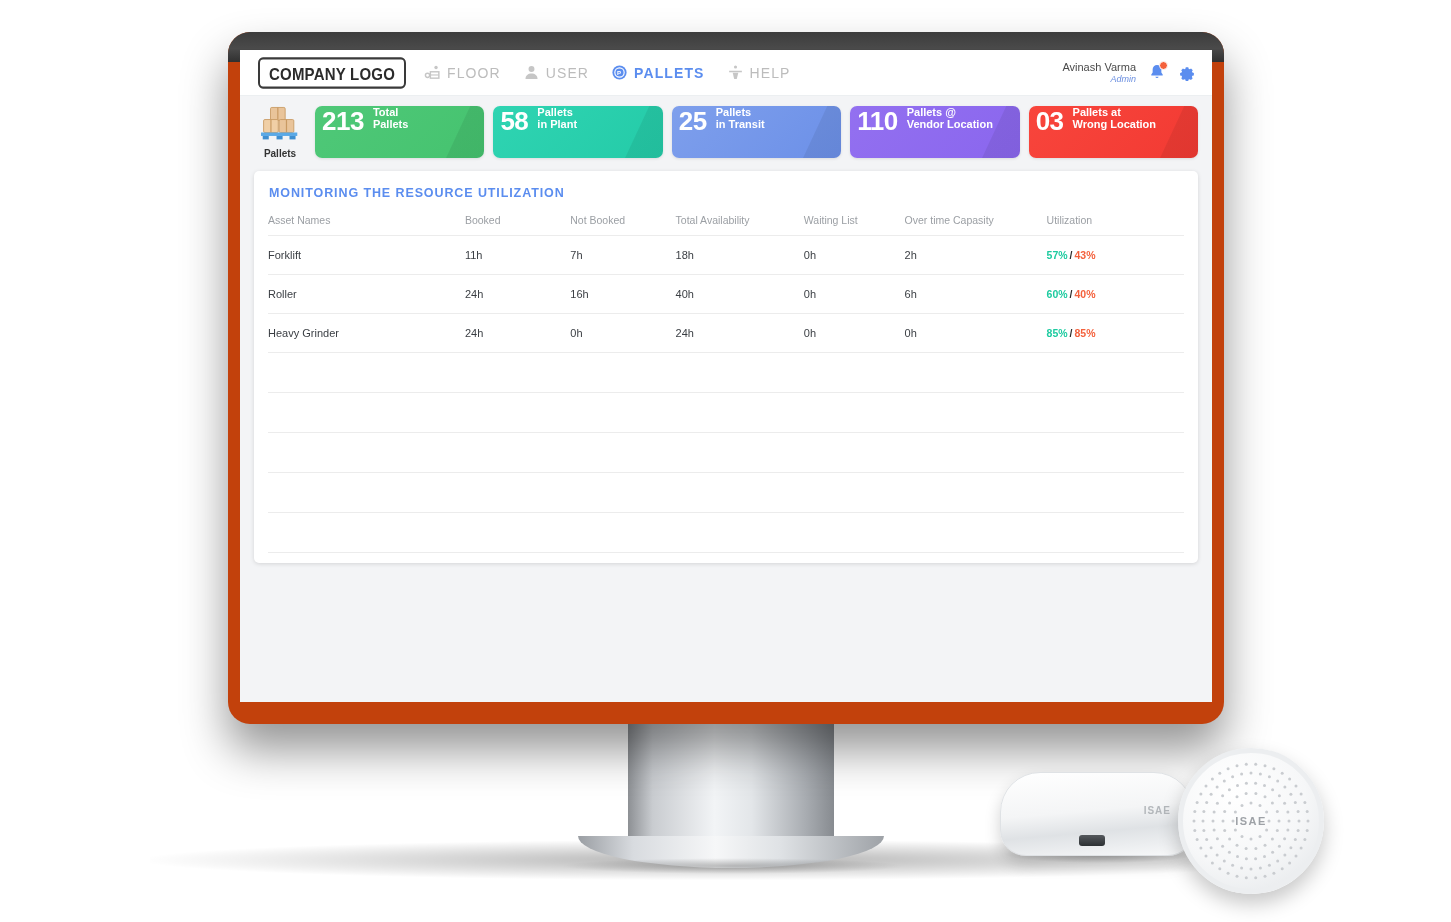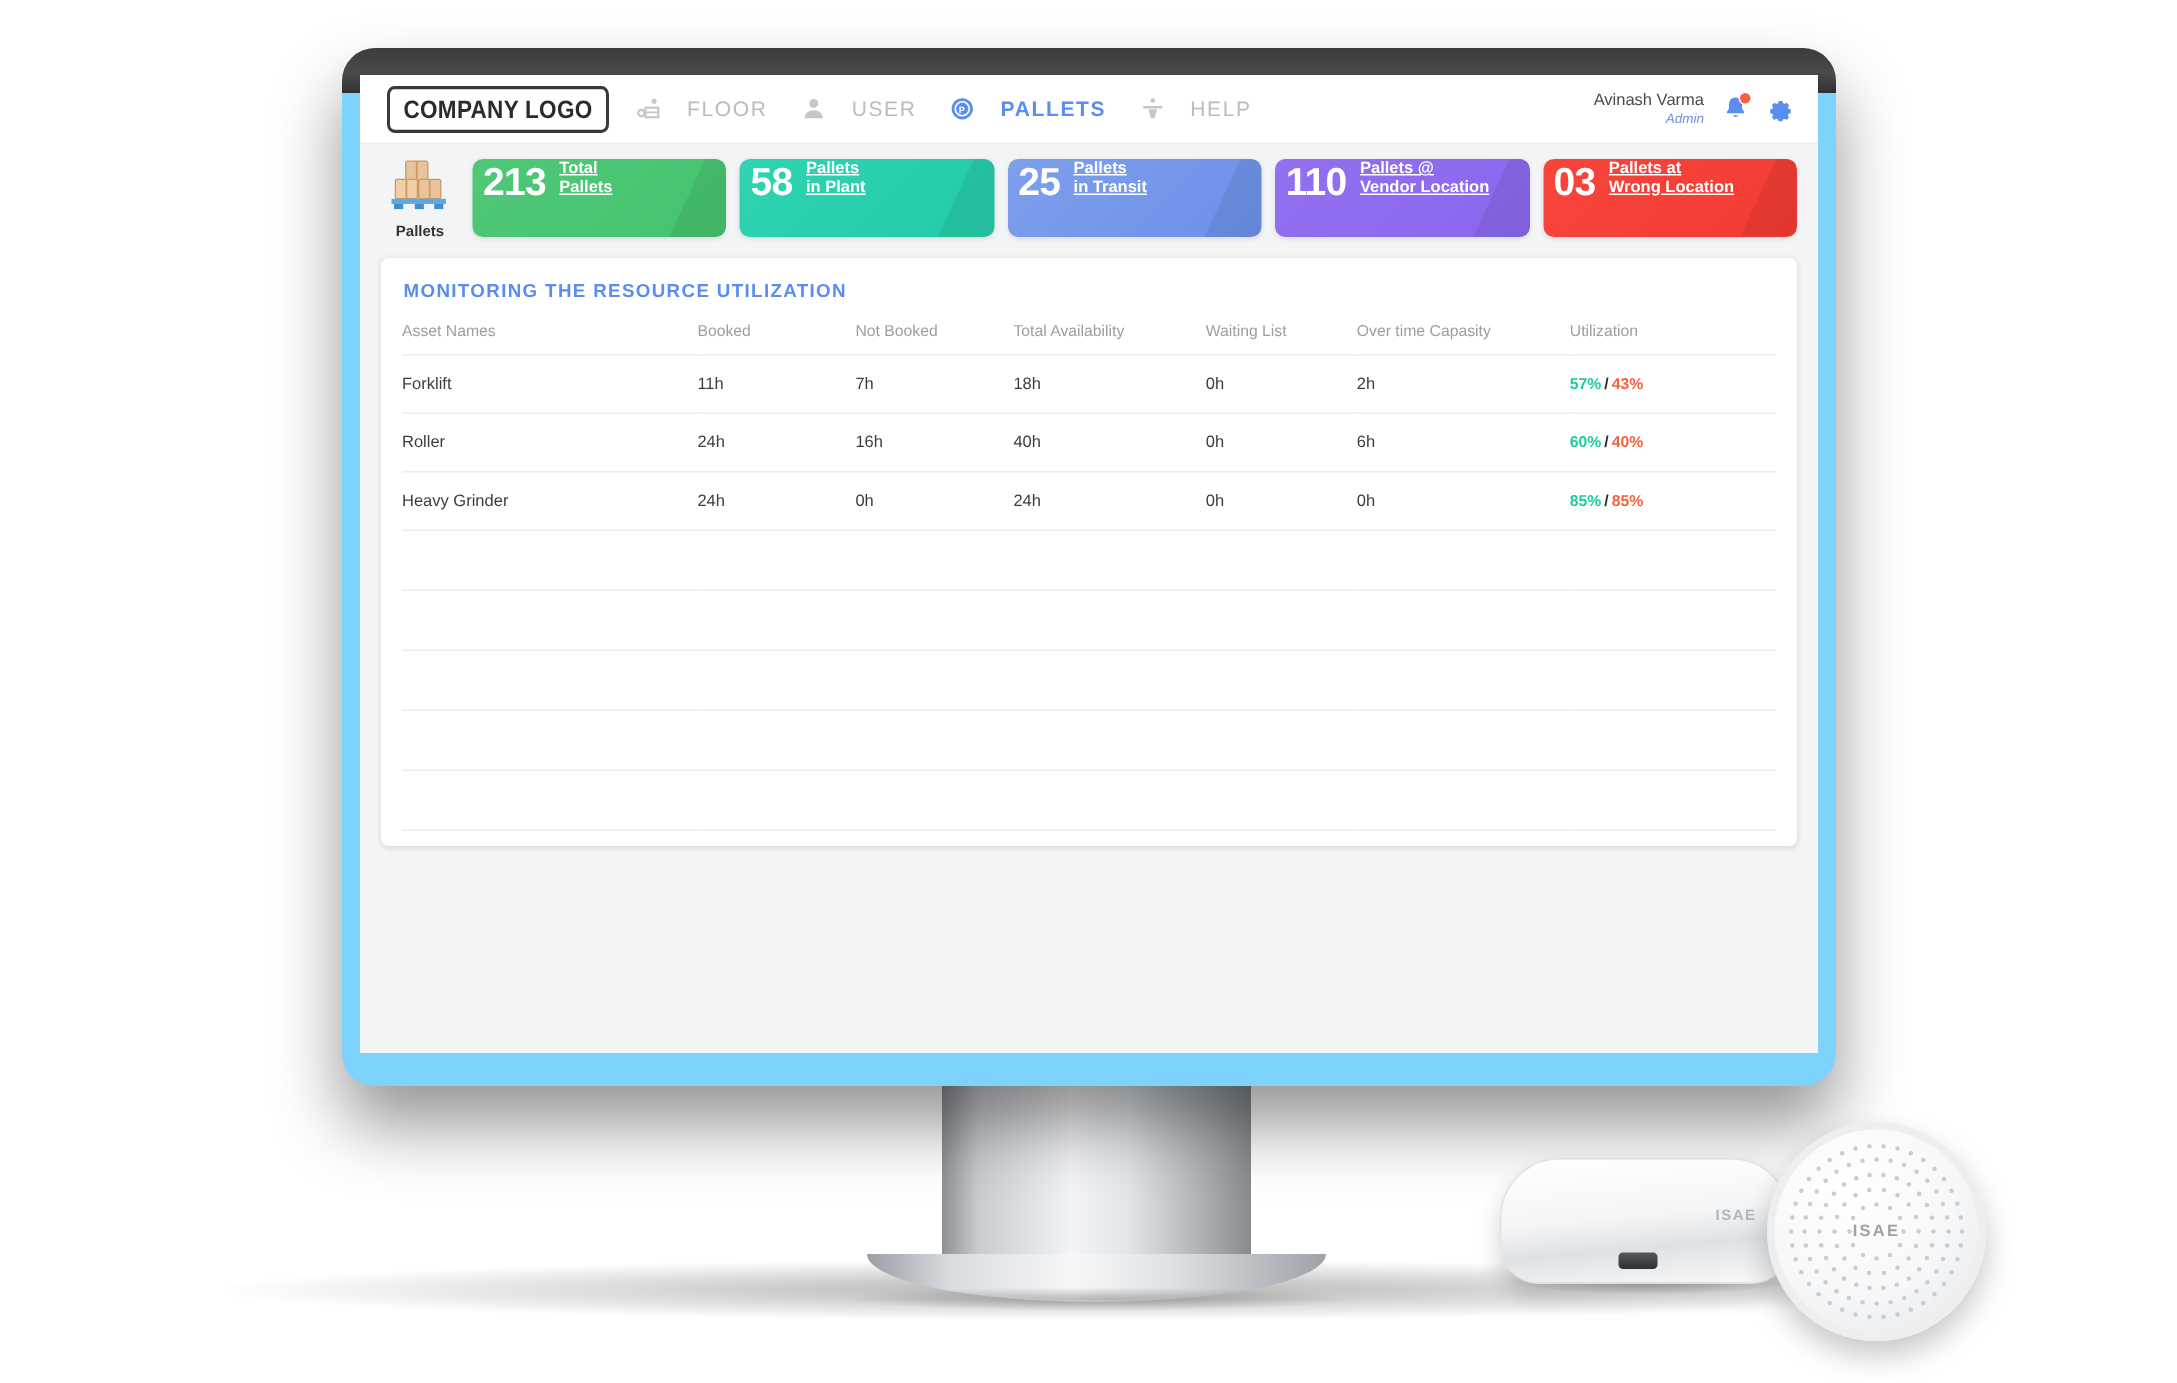--- a/index.html
+++ b/index.html
@@ -3,58 +3,58 @@
 <meta charset="utf-8">
 <style>
   html,body{margin:0;padding:0;background:#ffffff;}
   body{width:1451px;height:922px;overflow:hidden;font-family:"Liberation Sans",sans-serif;}
   #stage{position:relative;width:1451px;height:922px;background:#ffffff;}
 
   
   #monitor-shadow{position:absolute;left:150px;top:840px;width:1150px;height:40px;
     background:radial-gradient(ellipse at center, rgba(0,0,0,.30) 0%, rgba(0,0,0,0) 72%);}
   #monitor{position:absolute;left:228px;top:32px;width:996px;height:692px;
-    background:#7dd3fc;border-radius:22px;
+    background:#c2410c;border-radius:22px;
     box-shadow:0 26px 46px rgba(0,0,0,.42);}
   #bezel-top{position:absolute;left:0;top:0;width:100%;height:30px;
     background:linear-gradient(180deg,#3c3c3c 0%,#4a4a4a 55%,#303030 100%);
     border-radius:22px 22px 0 0;}
   #webcam{position:absolute;left:50%;top:20px;margin-left:-5px;width:10px;height:10px;border-radius:50%;
     background:radial-gradient(circle at 35% 30%, #8d8fa6 0%, #3c3e55 60%, #17182a 100%);}
   #screen{position:absolute;left:12px;top:18px;width:972px;height:652px;background:#ffffff;overflow:hidden;}
 
   
   #app-header{height:45px;background:#ffffff;display:flex;align-items:center;padding:0 16px 0 18px;
     border-bottom:1px solid #eceff1;}
   #logo{border:2px solid #3a3a3a;border-radius:5px;padding:4px 9px 3px;
     font-family:"Liberation Sans",sans-serif;font-weight:bold;font-size:15px;letter-spacing:.2px;
     color:#2b2b2b;transform:scaleY(1.12);}
   nav{display:flex;align-items:center;margin-left:18px;gap:22px;}
-  .nav-item{display:flex;align-items:flex-start;gap:17px;font-size:14px;letter-spacing:1.1px;color:#bcbcbc;cursor:pointer;}
+  .nav-item{display:flex;align-items:center;gap:6px;font-size:14px;letter-spacing:1.1px;color:#bcbcbc;cursor:pointer;}
   .nav-item.active{color:#5B8DEF;font-weight:bold;}
   .nav-ico{width:17px;height:17px;display:block;}
   #user-zone{margin-left:auto;display:flex;align-items:center;gap:12px;}
   #user-text{text-align:right;line-height:1.15;}
   #user-name{font-size:11px;color:#4a4a4a;}
   #user-role{font-size:9px;color:#6b8fe0;font-style:italic;}
   .hdr-ico{position:relative;width:18px;height:18px;cursor:pointer;}
   #bell-badge{position:absolute;right:-2px;top:-2px;width:7px;height:7px;border-radius:50%;
     background:#f4613c;border:1px solid #fff;}
 
   
   #app-body{background:#f3f4f6;padding:8px 14px 0;height:607px;box-sizing:border-box;}
   #dash-title{font-size:13px;letter-spacing:1.1px;color:#5B8DEF;font-weight:bold;margin:3px 0 9px 2px;}
 
   #cards-row{display:flex;align-items:center;gap:9px;}
   #pallet-badge{width:52px;display:flex;flex-direction:column;align-items:center;gap:2px;}
   #pallet-badge .lbl{font-size:10px;font-weight:bold;color:#333;}
   .stat-card{height:52px;border-radius:7px;display:flex;align-items:flex-start;padding:0 7px;color:#fff;
     box-shadow:0 1px 3px rgba(0,0,0,.10);overflow:hidden;position:relative;}
   .stat-card .num{font-size:26px;font-weight:bold;letter-spacing:-.5px;margin-right:9px;}
-  .stat-card .lbl{font-size:11px;line-height:1.18;font-weight:bold;text-decoration:underline;}
+  .stat-card .lbl{font-size:11px;line-height:1.18;font-weight:bold;}
   .sheen{position:absolute;right:-30px;top:0;width:90px;height:100%;
     background:linear-gradient(115deg, rgba(255,255,255,0) 40%, rgba(0,0,0,.07) 41%);}
 
   
   #panel{margin-top:12px;background:#fff;border-radius:5px;box-shadow:0 1px 4px rgba(0,0,0,.13);
     padding:14px 14px 10px;height:392px;box-sizing:border-box;}
   #panel-title{font-size:12.5px;letter-spacing:.9px;color:#5B8DEF;font-weight:bold;margin:1px 0 14px 1px;}
   table{width:100%;border-collapse:collapse;table-layout:fixed;}
   th{font-size:10.5px;color:#9b9fa4;font-weight:normal;text-align:left;padding:0 0 9px 0;}
   td{font-size:11px;color:#3a3e43;padding:13px 0;border-top:1px solid #ececec;}

